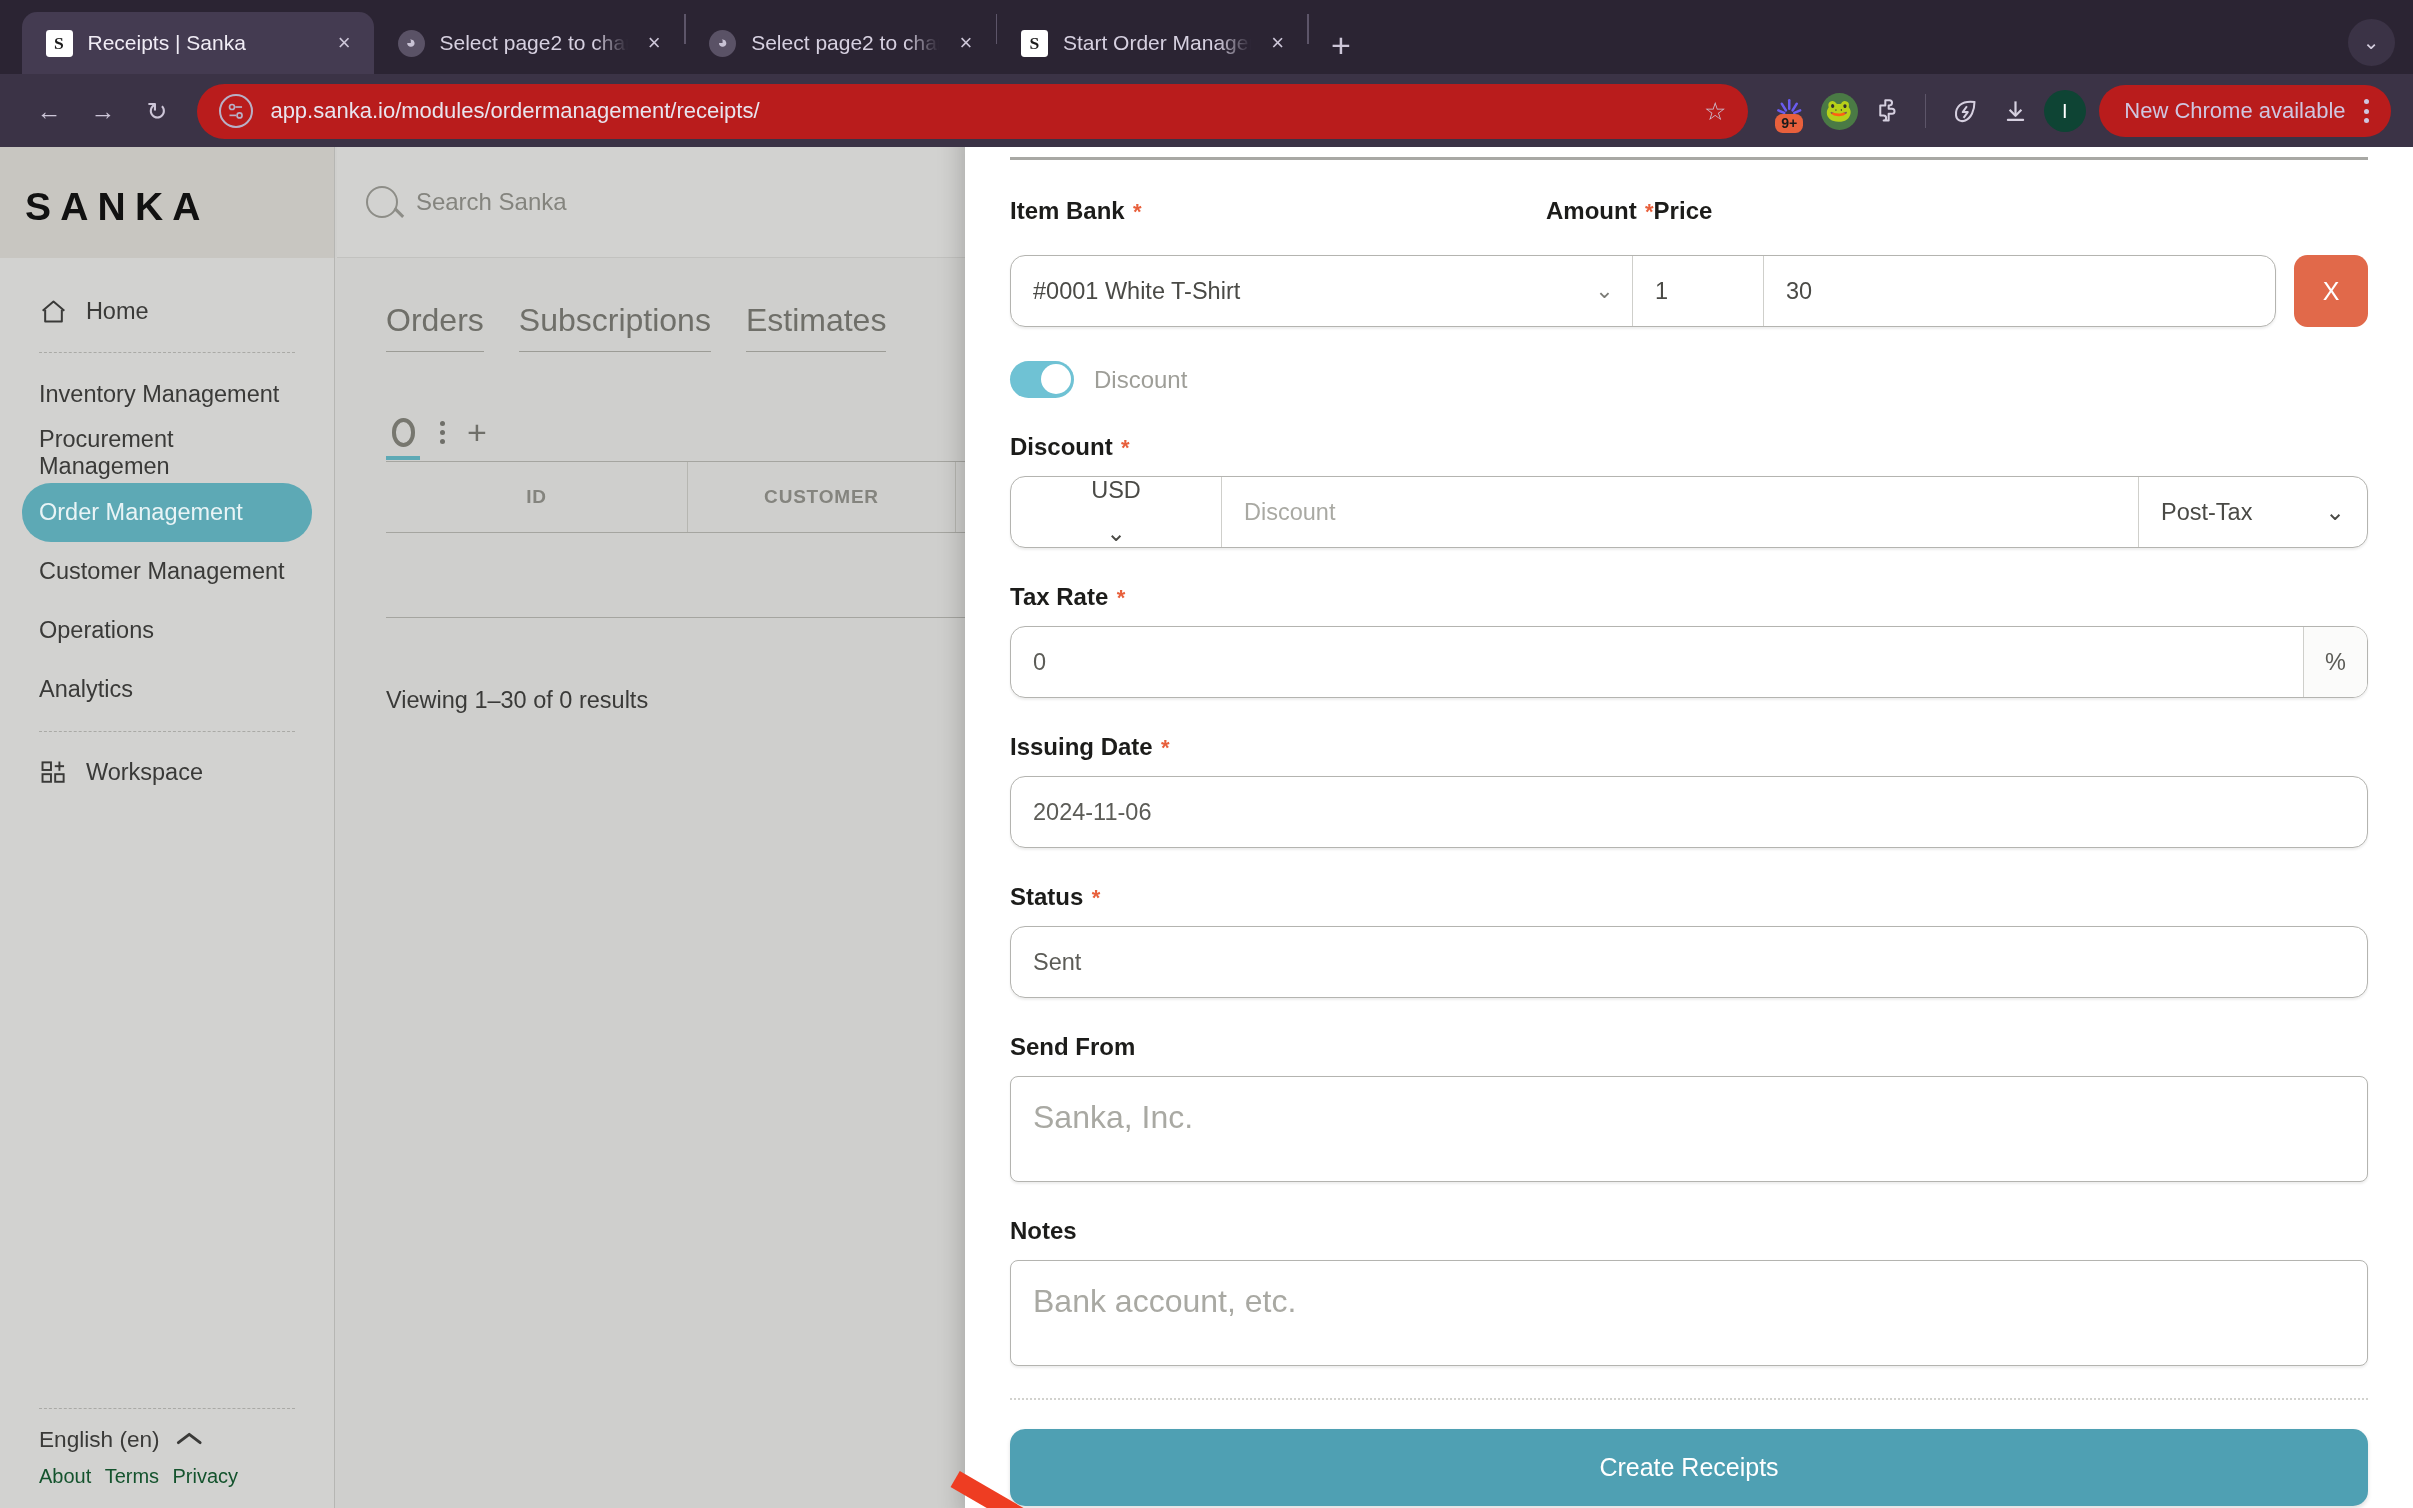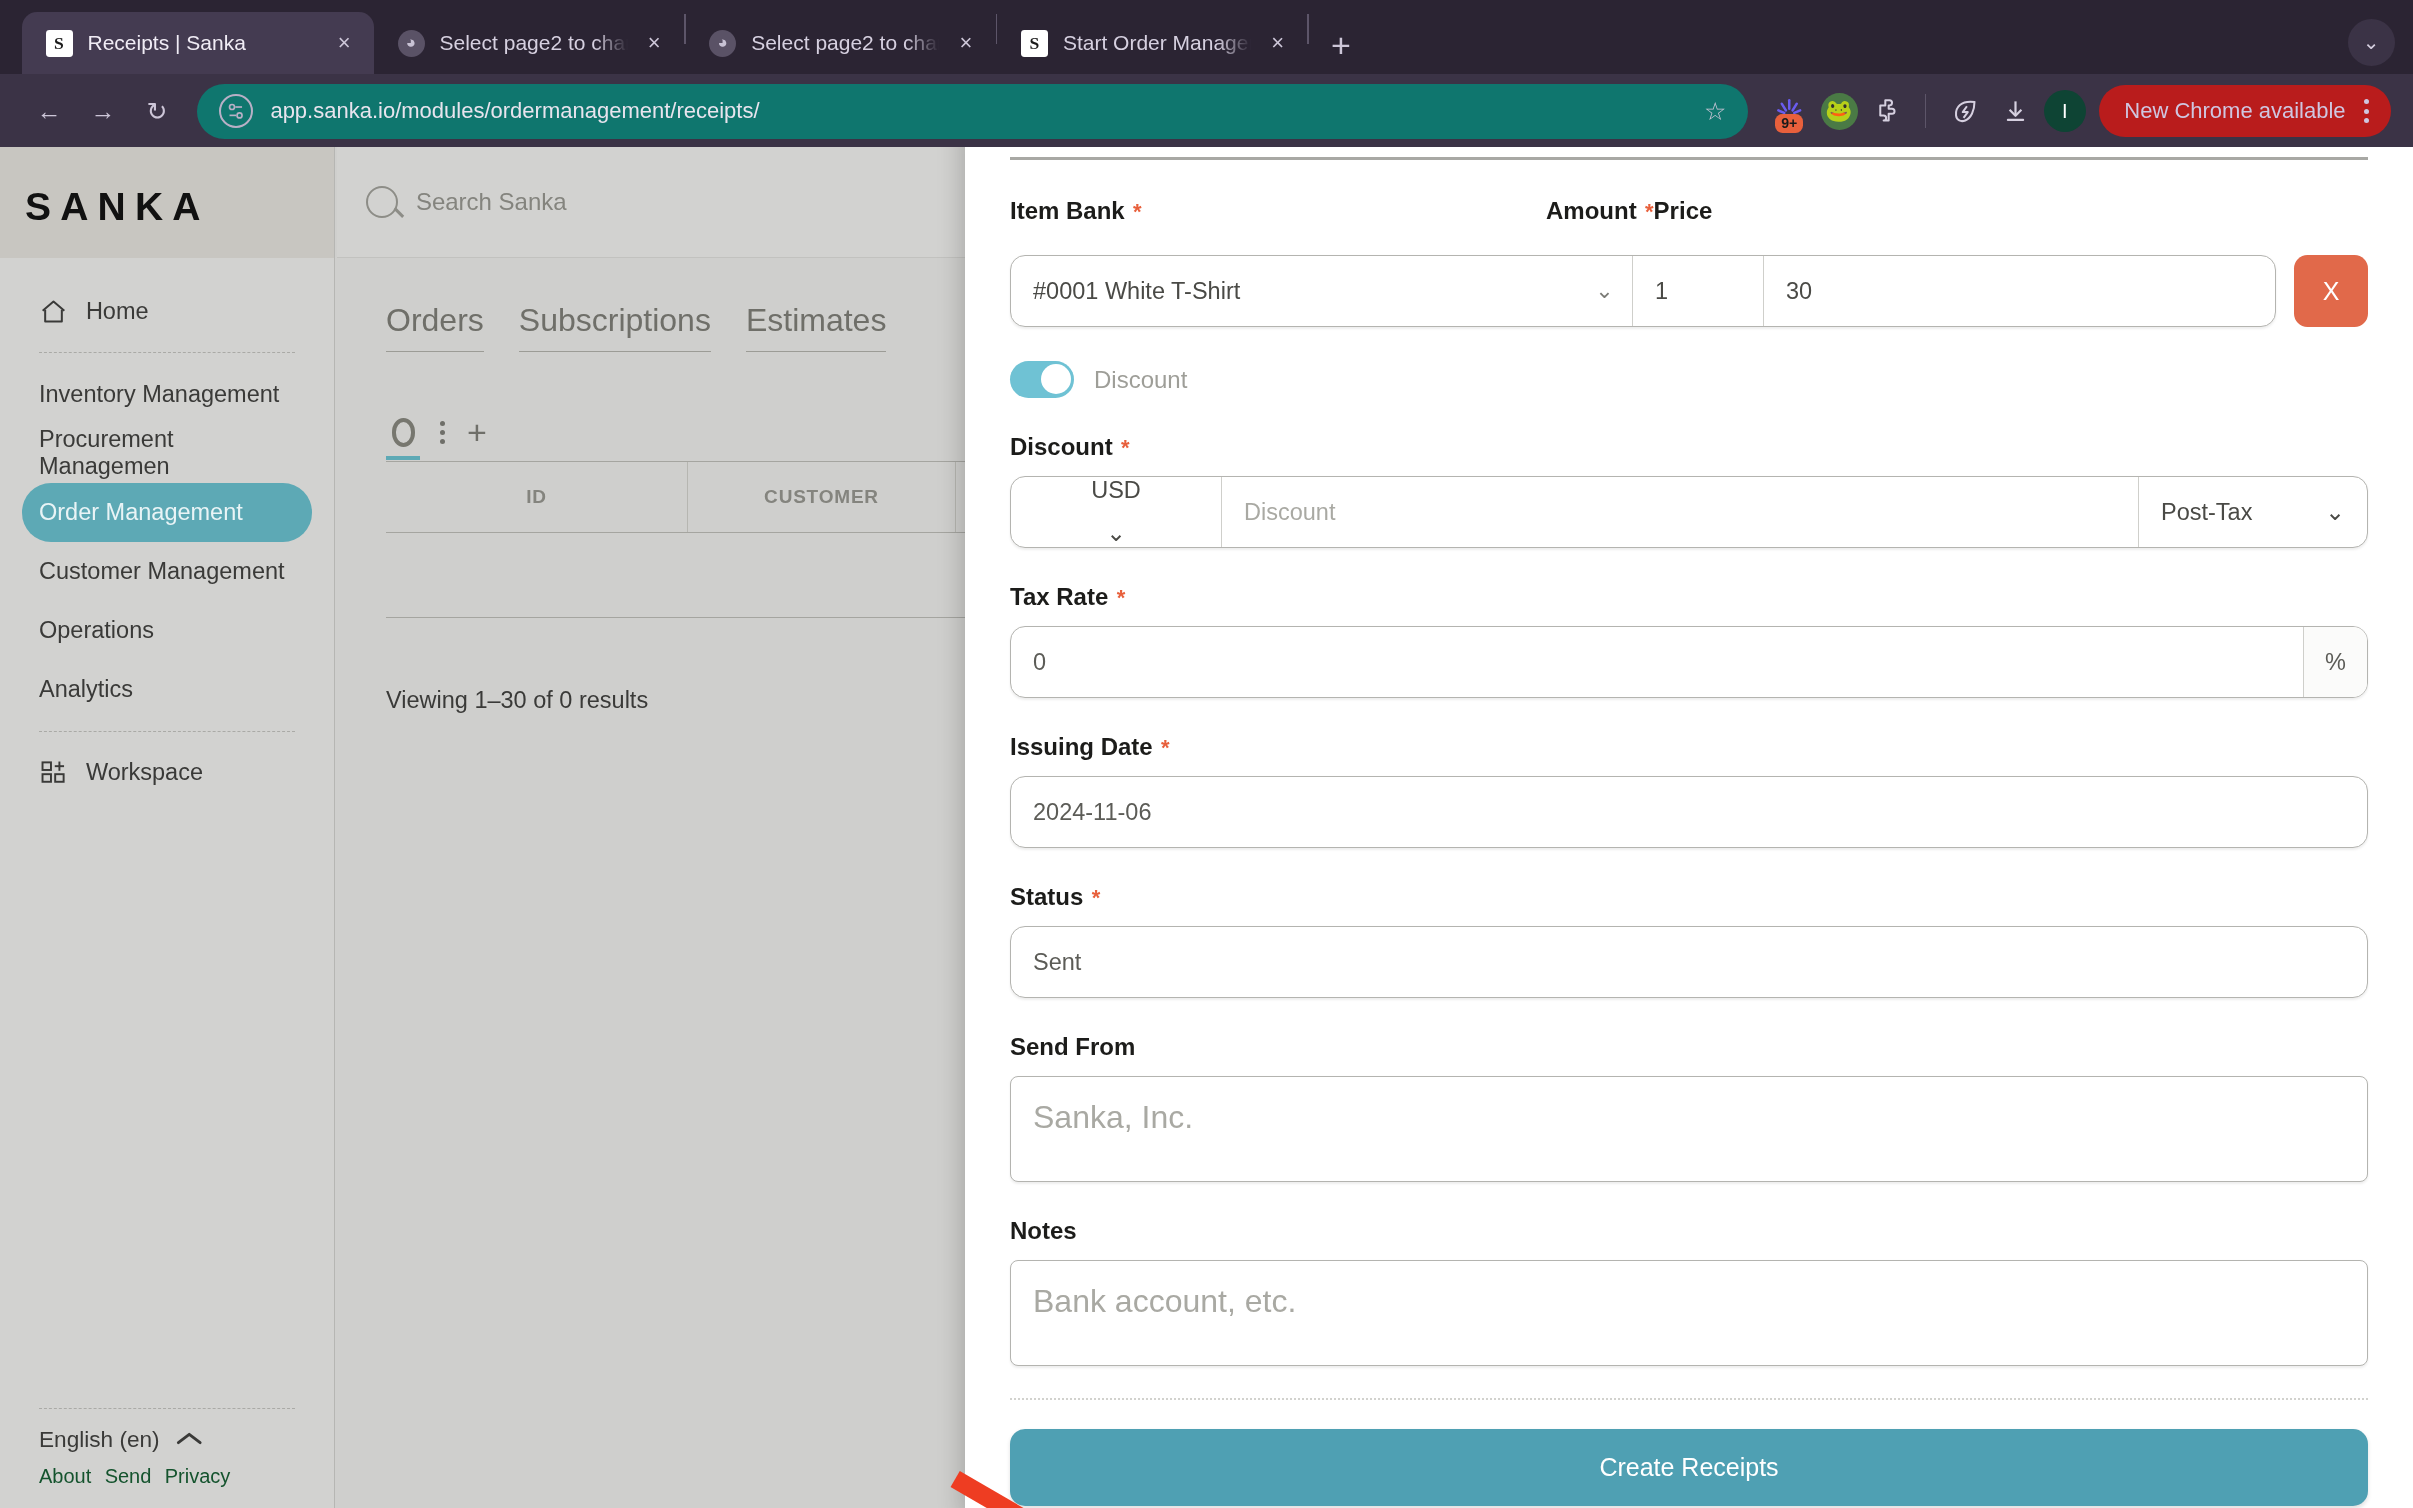--- a/index.html
+++ b/index.html
@@ -96,21 +96,21 @@
   .nav-btn {
     width: 54px; height: 54px;
     display: flex; align-items: center; justify-content: center;
     color: #cdc6d8;
     font-size: 25px;
     flex: 0 0 auto;
   }
   .omnibox {
     flex: 1;
     height: 55px;
-    background: #0f766e;
+    background: #b91c1c;
     border-radius: 28px;
     display: flex;
     align-items: center;
     padding: 0 22px;
     margin: 0 13.4px;
     gap: 17px;
   }
   .omnibox-icon {
     width: 34px; height: 34px;
     border-radius: 50%;
@@ -691,21 +691,21 @@
         <div class="lang-row">
           <span class="lang-label">English (en)</span>
           <span>
             <svg width="28.5" height="17" viewBox="0 0 34 20" aria-hidden="true">
               <path d="M4 15L17 5l13 10" fill="none" stroke="#3a3a38" stroke-width="3.4" stroke-linecap="round" stroke-linejoin="round"></path>
             </svg>
           </span>
         </div>
         <div class="legal-row">
           <span class="legal-link">About</span>
-          <span class="legal-link">Send</span>
+          <span class="legal-link">Terms</span>
           <span class="legal-link">Privacy</span>
         </div>
       </div>
     </div>
 
     <div class="main">
       <div class="searchbar">
         <span class="search-glass"></span>
         <span class="search-placeholder">Search Sanka</span>
       </div>

